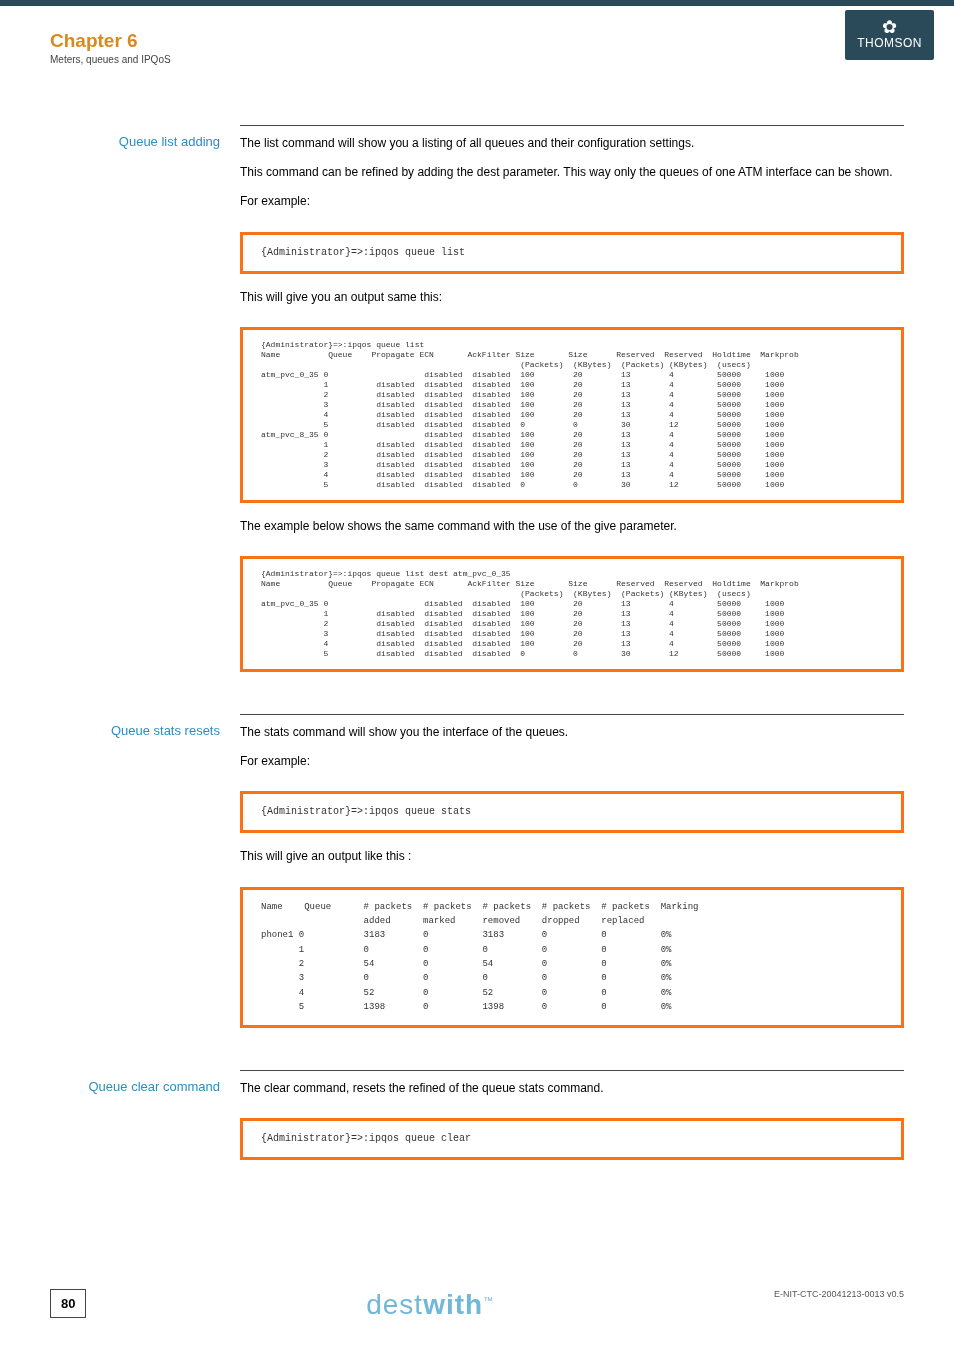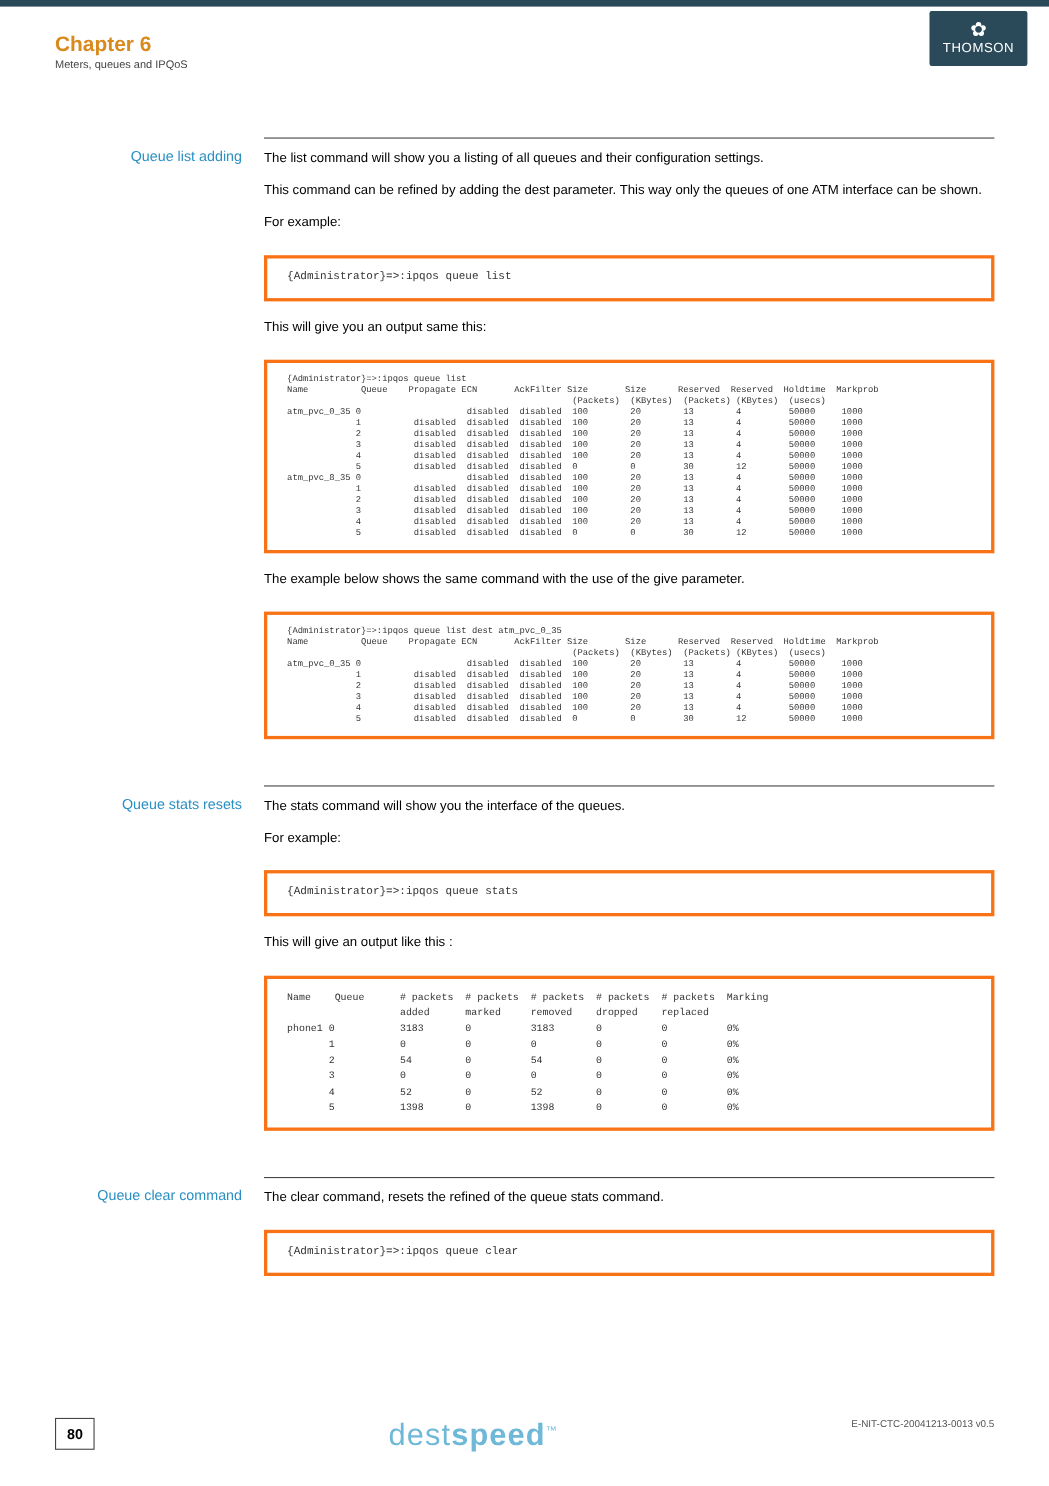--- a/index.html
+++ b/index.html
@@ -101,17 +101,17 @@
     <div class="label">Queue clear command</div>
     <div class="body">
       <p>The clear command, resets the refined of the queue stats command.</p>
       <div class="codeblock">{Administrator}=&gt;:ipqos queue clear</div>
     </div>
   </div>
 
   <div class="footer">
     <div class="pagebox">80</div>
     <div class="speedtouch">
-      <span class="thin">dest</span><span class="bold">speed</span><sup>™</sup>
+      <span class="thin">dest</span><span class="bold">with</span><sup>™</sup>
     </div>
     <div class="docref">E-NIT-CTC-20041213-0013 v0.5</div>
   </div>
 </div>
 
 </body></html>

